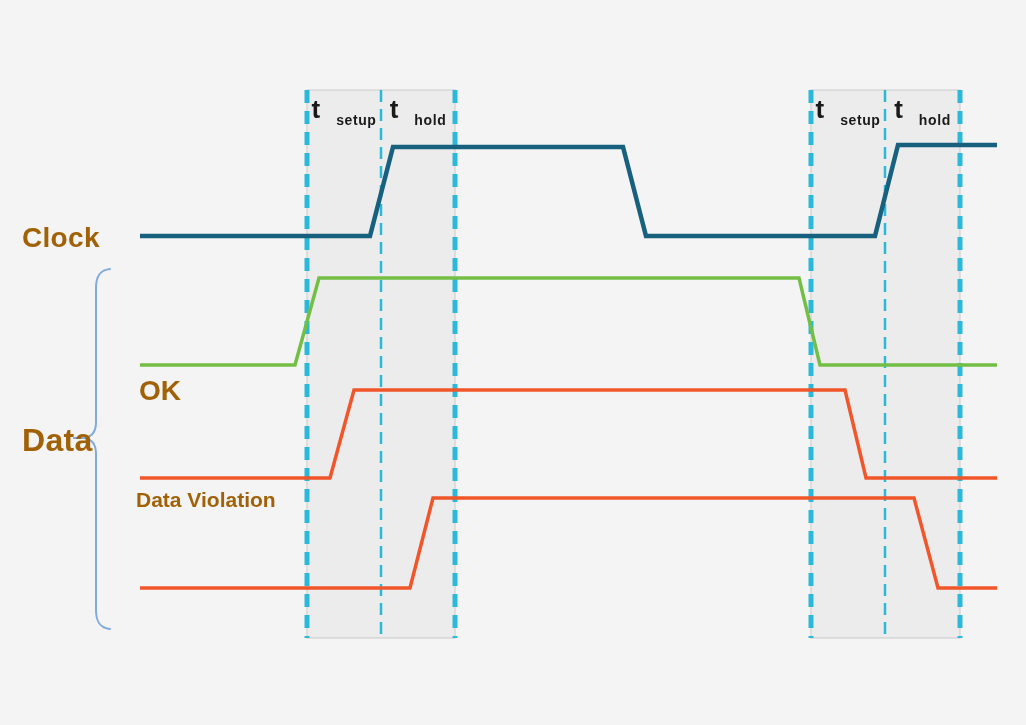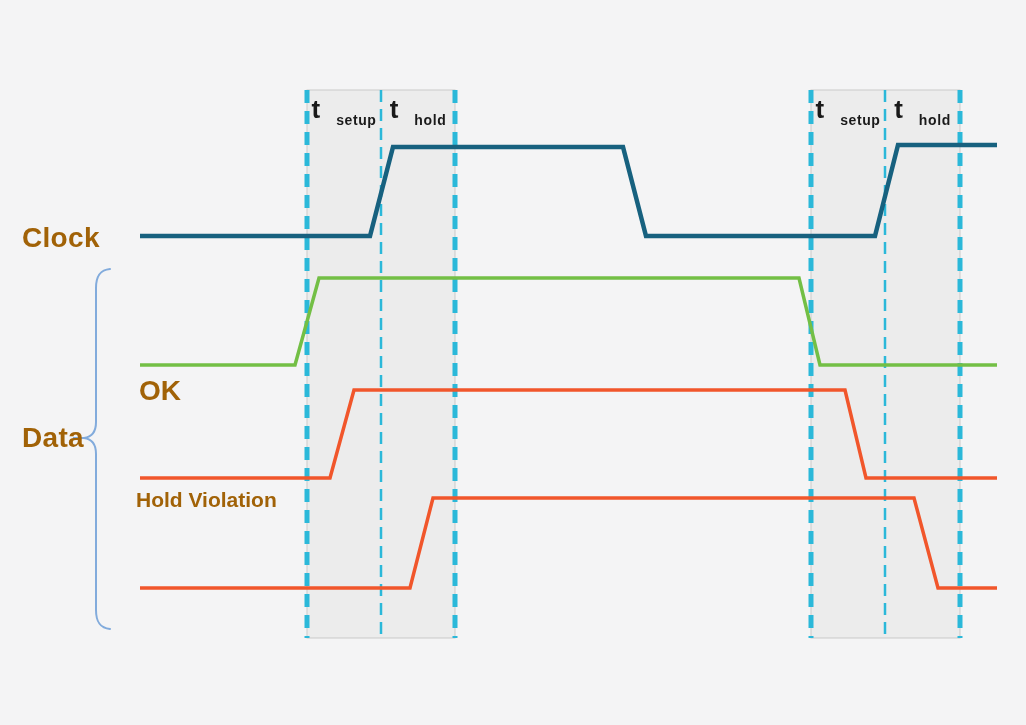--- a/index.html
+++ b/index.html
@@ -21,21 +21,21 @@
     top: 0;
   }
   .lbl {
     position: absolute;
     color: #a16207;
     font-weight: bold;
     line-height: 1.2;
     white-space: nowrap;
   }
   .lbl-clock   { left: 22px;  top: 221px; font-size: 28px; letter-spacing: 0.3px; }
-  .lbl-data    { left: 22px;  top: 421px; font-size: 28px; letter-spacing: 0.3px; }
+  .lbl-data    { left: 22px;  top: 421px; font-size: 32px; letter-spacing: 0.3px; }
   .lbl-ok      { left: 139px; top: 374px; font-size: 28px; }
   .lbl-setupv  { left: 136px; top: 487px; font-size: 21px; }
   .lbl-holdv   { left: 136px; top: 597px; font-size: 21px; }
   .t-label {
     position: absolute;
     top: 94px;
     text-align: center;
     color: #1a1a1a;
     white-space: nowrap;
   }
@@ -73,20 +73,20 @@
       <line x1="73" y1="438" x2="84" y2="438" stroke="#82abdc" stroke-width="2"></line>
       <polyline points="140,236 370,236 393,147 623,147 646,236 875,236 898,145 997,145" fill="none" stroke="#17617f" stroke-width="4.5" stroke-linejoin="miter" stroke-linecap="butt"></polyline>
       <polyline points="140,365 295,365 319,278 799,278 820,365 997,365" fill="none" stroke="#73bf45" stroke-width="3.5" stroke-linejoin="miter" stroke-linecap="butt"></polyline>
       <polyline points="140,478 330,478 354,390 845,390 866,478 997,478" fill="none" stroke="#f1562b" stroke-width="3.5" stroke-linejoin="miter" stroke-linecap="butt"></polyline>
       <polyline points="140,588 410,588 433,498 914,498 938,588 997,588" fill="none" stroke="#f1562b" stroke-width="3.5" stroke-linejoin="miter" stroke-linecap="butt"></polyline>
     </svg>
 
   <div class="lbl lbl-clock">Clock</div>
   <div class="lbl lbl-data">Data</div>
   <div class="lbl lbl-ok">OK</div>
-  <div class="lbl lbl-setupv">Hold Violation</div>
+  <div class="lbl lbl-setupv">Data Violation</div>
 
   <div class="t-label t-setup-1"><span class="t-sym">t</span><span class="t-sub">setup</span></div>
   <div class="t-label t-hold-1"><span class="t-sym">t</span><span class="t-sub">hold</span></div>
   <div class="t-label t-setup-2"><span class="t-sym">t</span><span class="t-sub">setup</span></div>
   <div class="t-label t-hold-2"><span class="t-sym">t</span><span class="t-sub">hold</span></div>
 
 </div>
 
 </body></html>

